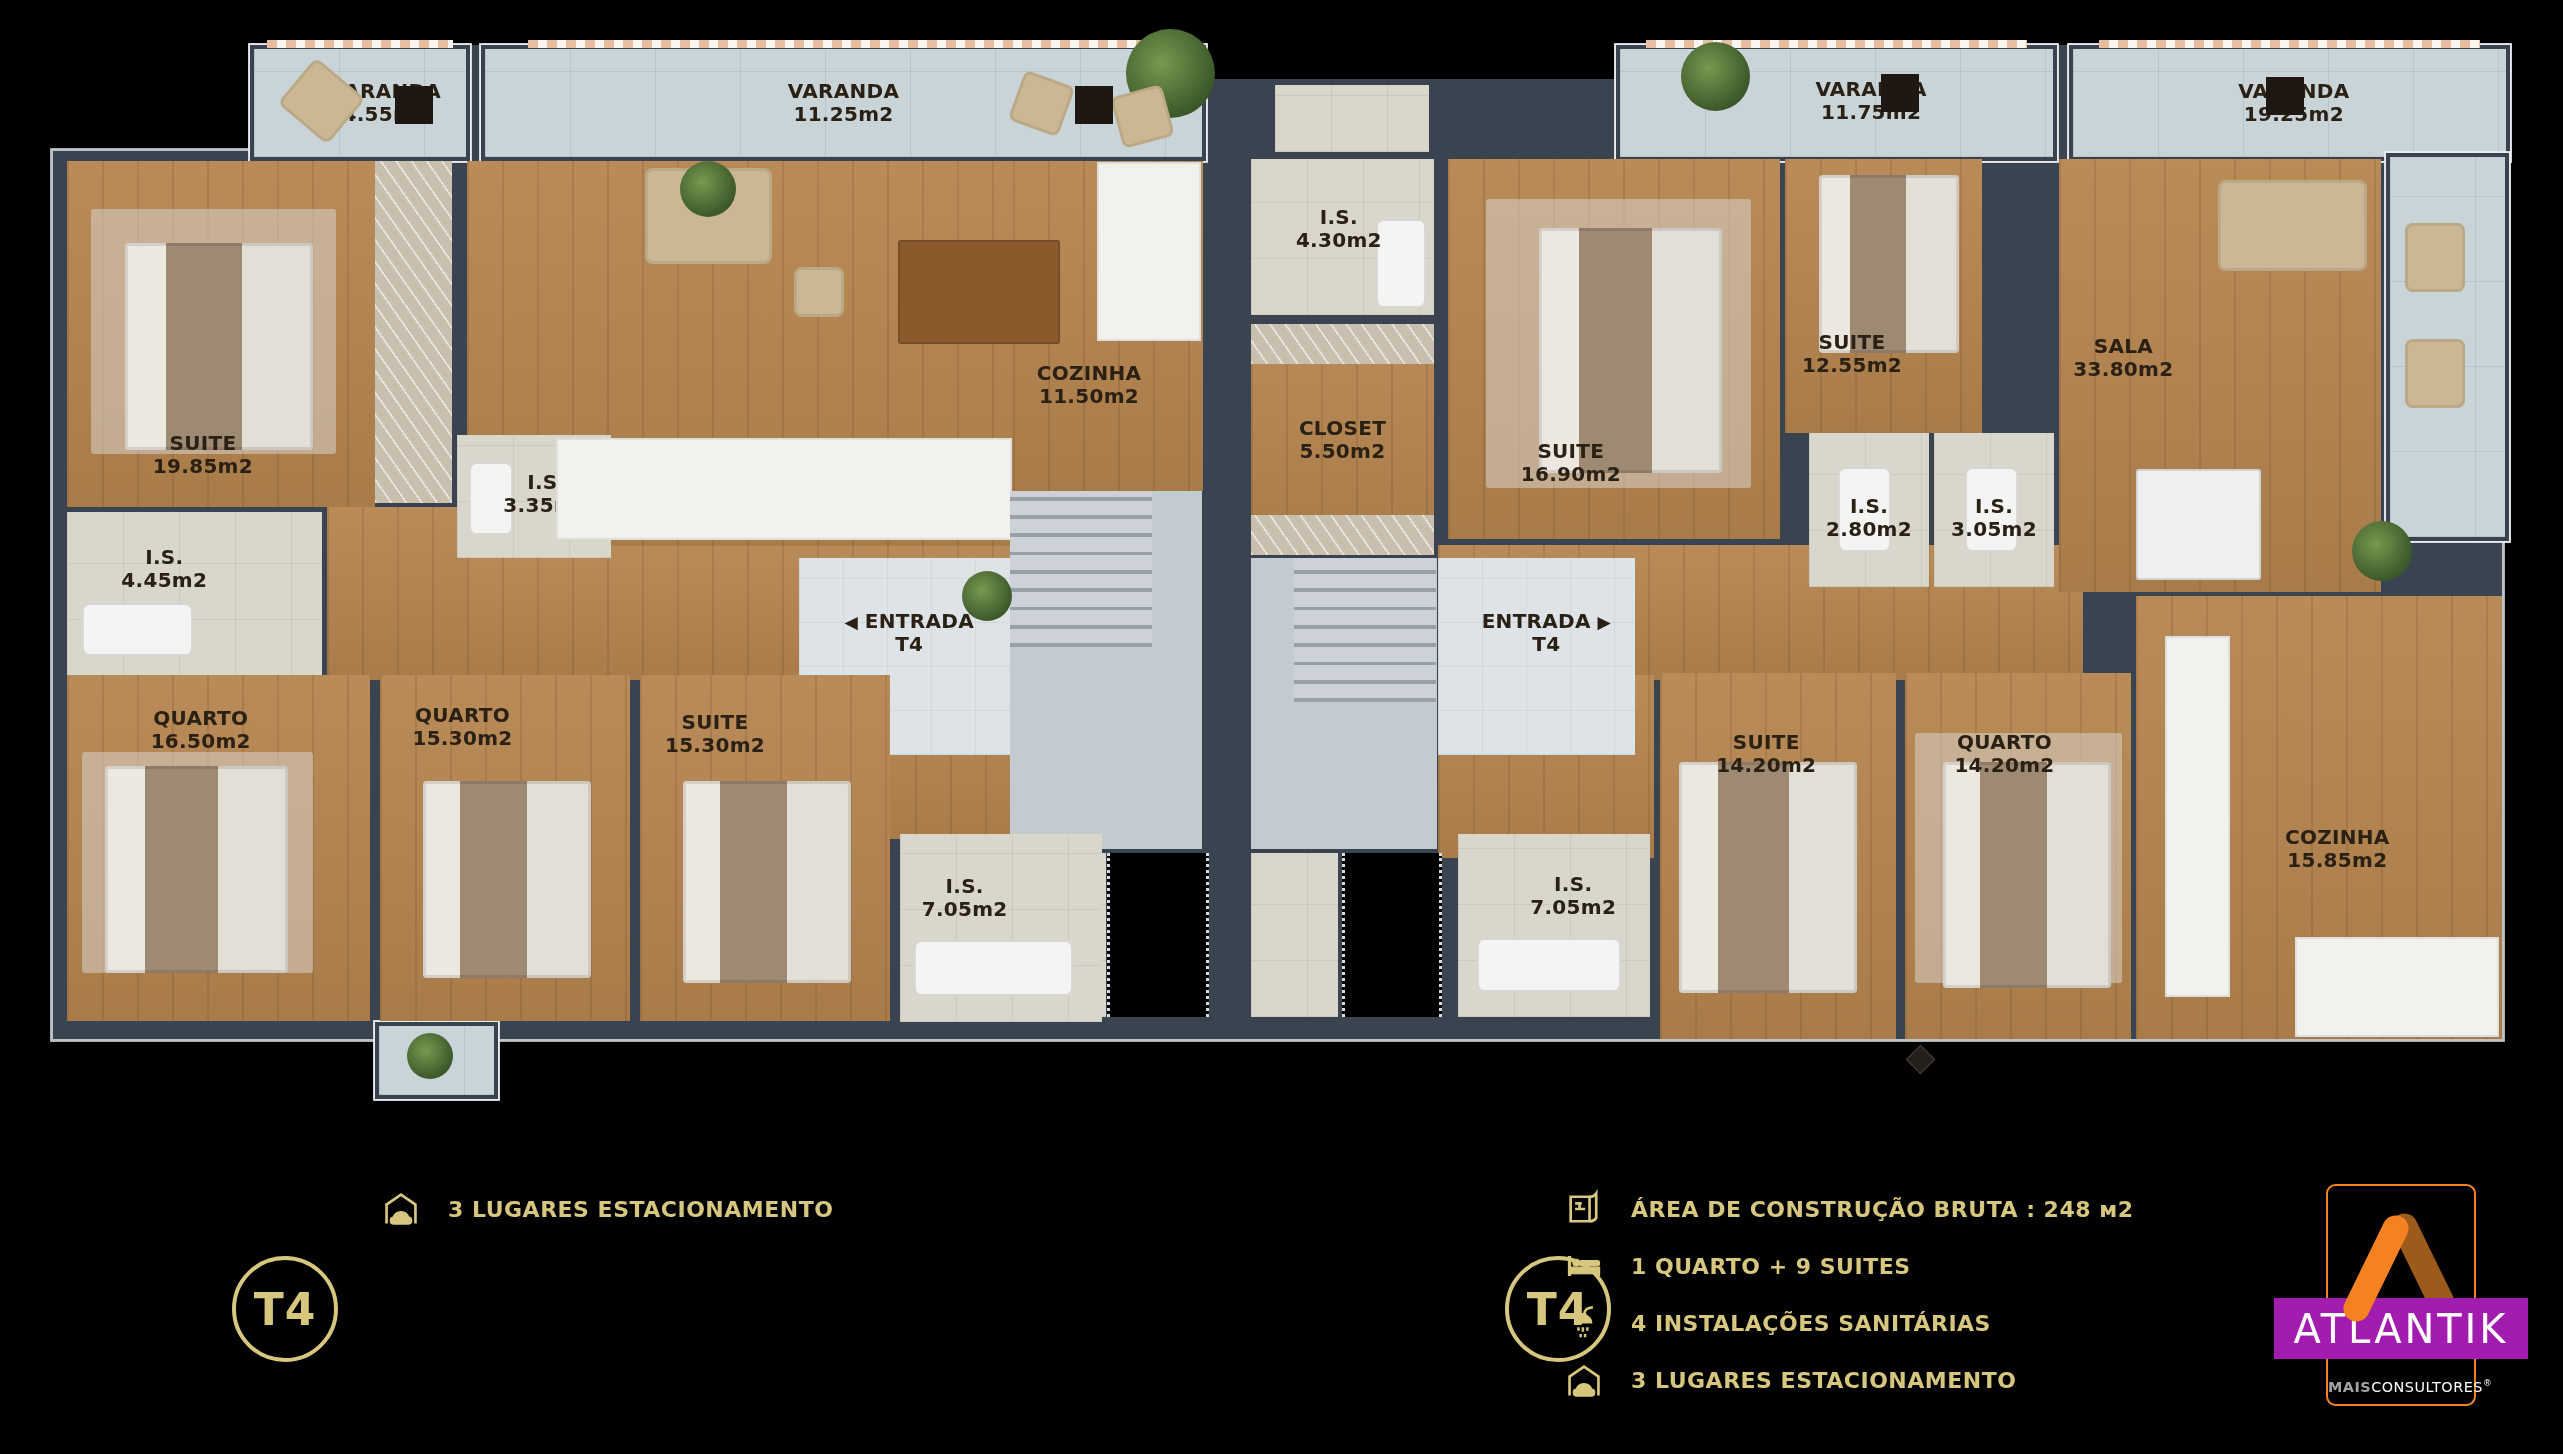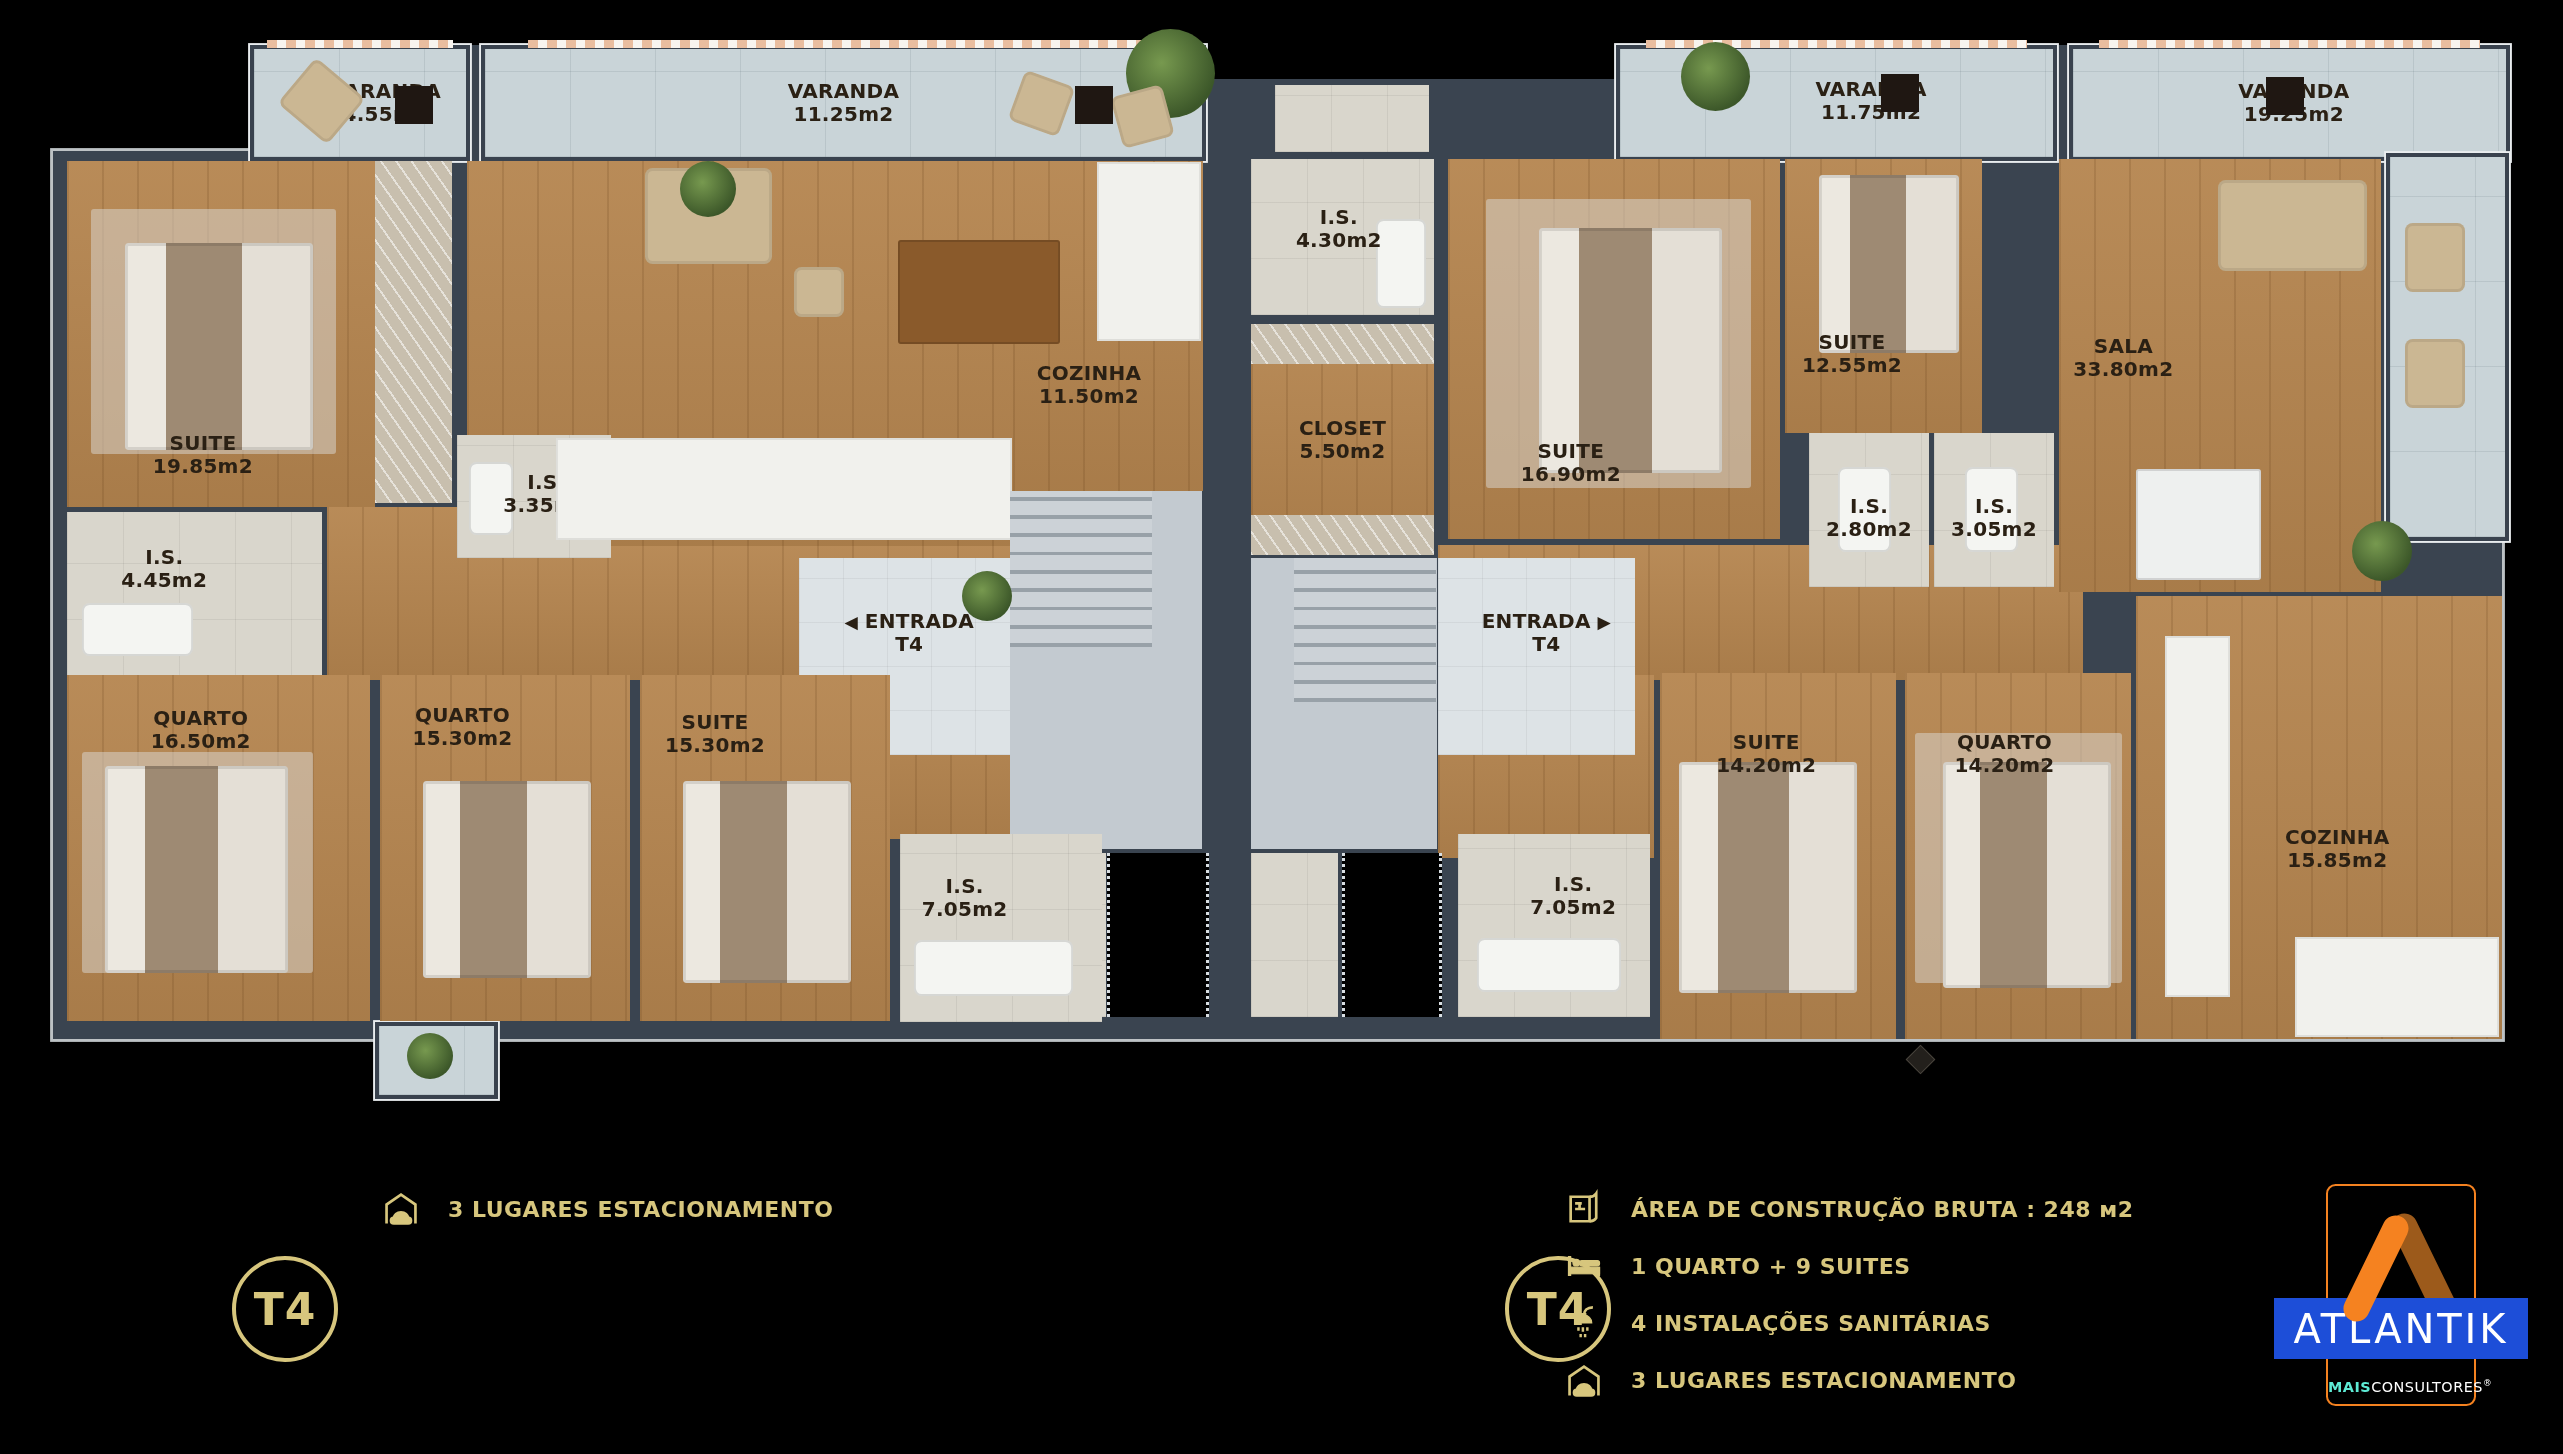--- a/index.html
+++ b/index.html
@@ -58,25 +58,25 @@
   .legend{position:absolute;display:flex;flex-direction:column;gap:17.3px;}
   .lrow{display:flex;align-items:center;gap:27px;height:40px;}
   .lrow svg{width:40px;height:40px;flex:0 0 40px;}
   .ltext{color:#d7c67d;font-size:22px;font-weight:bold;letter-spacing:0.5px;white-space:nowrap;}
   
   .logo{position:absolute;left:2326px;top:1184px;width:146px;height:218px;
         border:2.9px solid #f58220;border-radius:9.6px;}
   .logo .bar{position:absolute;width:26px;height:115px;border-radius:13.5px;}
   .bar-left{left:35px;top:25px;transform:rotate(26deg);background:#f58220;z-index:2;}
   .bar-right{left:83px;top:23px;transform:rotate(-26deg);background:#9c5a1b;}
-  .logo .word{position:absolute;left:-54px;top:112px;width:254px;background:#1d4ed8;color:#fff;
+  .logo .word{position:absolute;left:-54px;top:112px;width:254px;background:#a21caf;color:#fff;
         font-size:40px;letter-spacing:2.9px;text-align:center;padding:7.7px 0;}
   .logo .subline{position:absolute;bottom:9.6px;width:100%;text-align:center;font-size:14.4px;
         color:#fff;letter-spacing:0.5px;white-space:nowrap;}
-  .subline .mais{color:#5eead4;font-weight:bold;}
+  .subline .mais{color:#a3a3a3;font-weight:bold;}
   .subline .reg{font-size:8.7px;vertical-align:super;}
 </style>
 </head>
 <body>
 
 <div class="stage">
 
   <div class="plan">
     <div class="body"></div>
 

